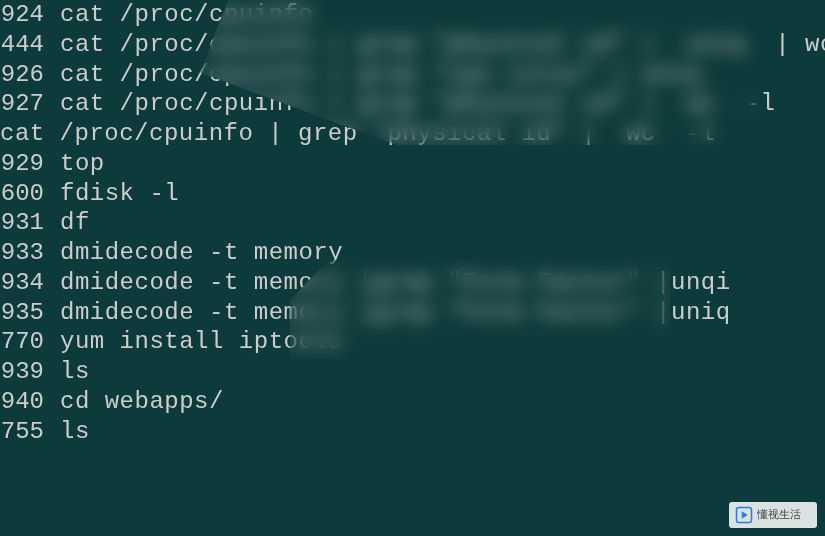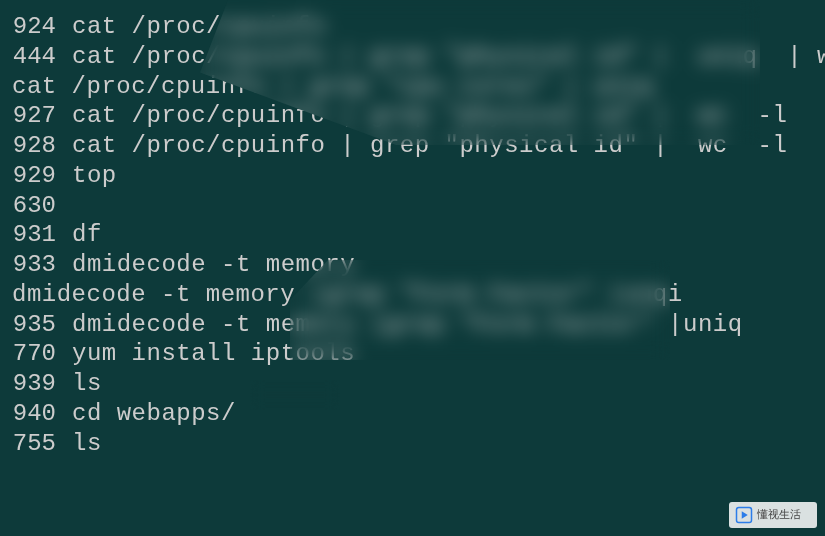--- a/index.html
+++ b/index.html
@@ -13,21 +13,21 @@
       font-size: 24px;
       line-height: 1.24;
       color: #cccccc;
       width: 825px;
       height: 536px;
       overflow: hidden;
       position: relative;
       padding: 0;
     }
     .terminal {
-      padding: 12px;
+      padding: 0;
     }
     .line {
       white-space: pre;
       display: flex;
     }
     .line-number {
       color: #cccccc;
       width: 60px;
       text-align: right;
       padding-right: 16px;
@@ -72,46 +72,48 @@
 <div class="terminal">
   <div class="line">
     <span class="line-number">924</span>
     <span class="command">cat /proc/cpuinfo</span>
   </div>
   <div class="line">
     <span class="line-number">444</span>
     <span class="command">cat /proc/cpuinfo | grep "physical id" |  uniq  | wc -l</span>
   </div>
   <div class="line">
+    <span class="line-number">926</span>
     <span class="command">cat /proc/cpuinfo | grep "cpu cores" | uniq</span>
   </div>
   <div class="line">
     <span class="line-number">927</span>
     <span class="command">cat /proc/cpuinfo | grep "physical id" |  wc  -l</span>
   </div>
   <div class="line">
-    <span class="line-number">928</span>
     <span class="command">cat /proc/cpuinfo | grep "physical id" |  wc  -l</span>
   </div>
   <div class="line">
     <span class="line-number">929</span>
     <span class="command">top</span>
   </div>
   <div class="line">
-    <span class="line-number">630</span>
+    <span class="line-number">600</span>
+    <span class="command">fdisk -l</span>
   </div>
   <div class="line">
     <span class="line-number">931</span>
     <span class="command">df</span>
   </div>
   <div class="line">
     <span class="line-number">933</span>
     <span class="command">dmidecode -t memory</span>
   </div>
   <div class="line">
+    <span class="line-number">934</span>
     <span class="command">dmidecode -t memory |grep "Form Factor" |unqi</span>
   </div>
   <div class="line">
     <span class="line-number">935</span>
     <span class="command">dmidecode -t memory |grep "Form Factor" |uniq</span>
   </div>
   <div class="line">
     <span class="line-number">770</span>
     <span class="command">yum install iptools</span>
   </div>

